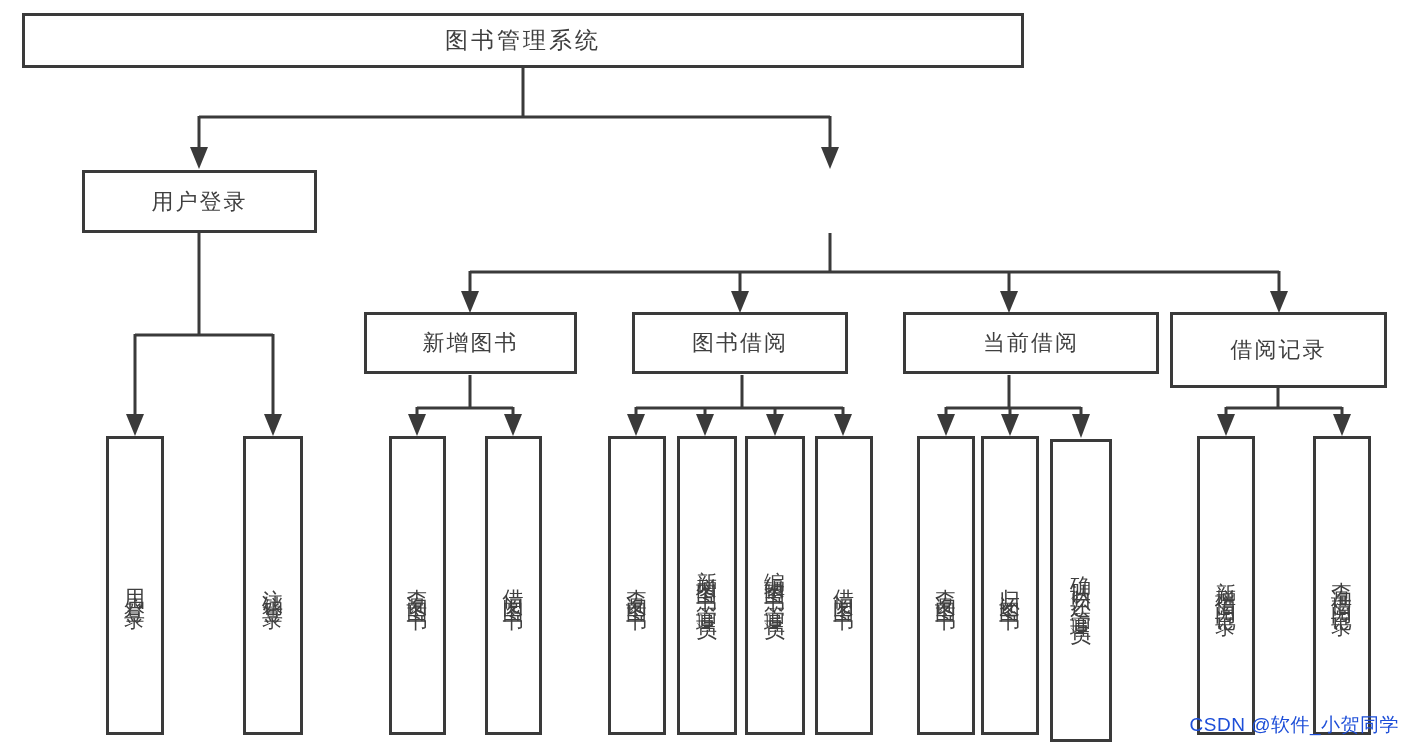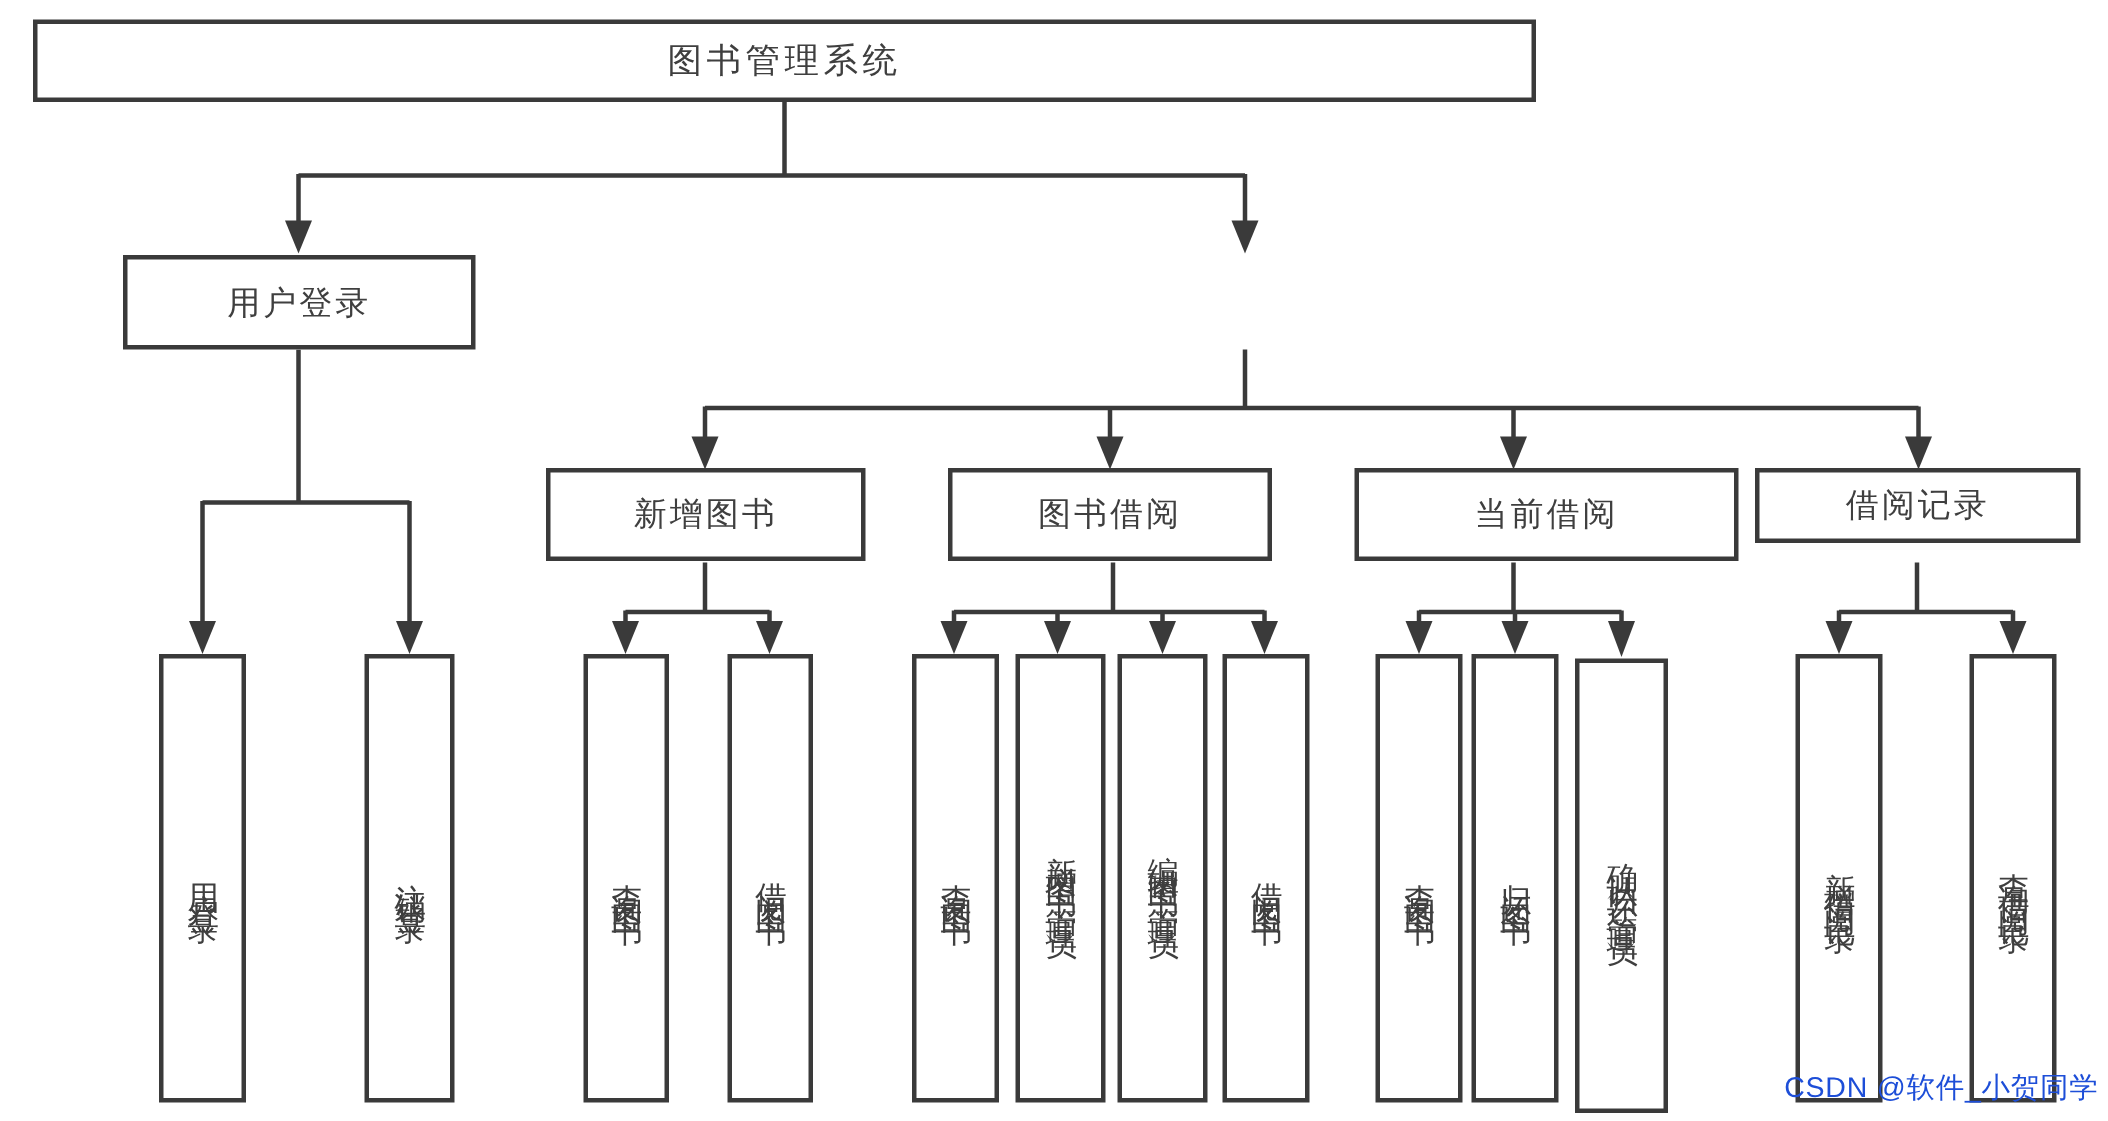--- a/index.html
+++ b/index.html
@@ -107,21 +107,21 @@
 
   <div class="node h-node" style="left:364px;top:312px;width:213px;height:62px">
     <span>新增图书</span>
   </div>
   <div class="node h-node" style="left:632px;top:312px;width:216px;height:62px">
     <span>图书借阅</span>
   </div>
   <div class="node h-node" style="left:903px;top:312px;width:256px;height:62px">
     <span>当前借阅</span>
   </div>
-  <div class="node h-node" style="left:1170px;top:312px;width:217px;height:50px">
+  <div class="node h-node" style="left:1170px;top:312px;width:217px;height:76px">
     <span>借阅记录</span>
   </div>
 
   <div class="node v-node" style="left:106px;top:436px;width:58px;height:299px">
     <span>用户登录</span>
   </div>
   <div class="node v-node" style="left:243px;top:436px;width:60px;height:299px">
     <span>注销登录</span>
   </div>
 

